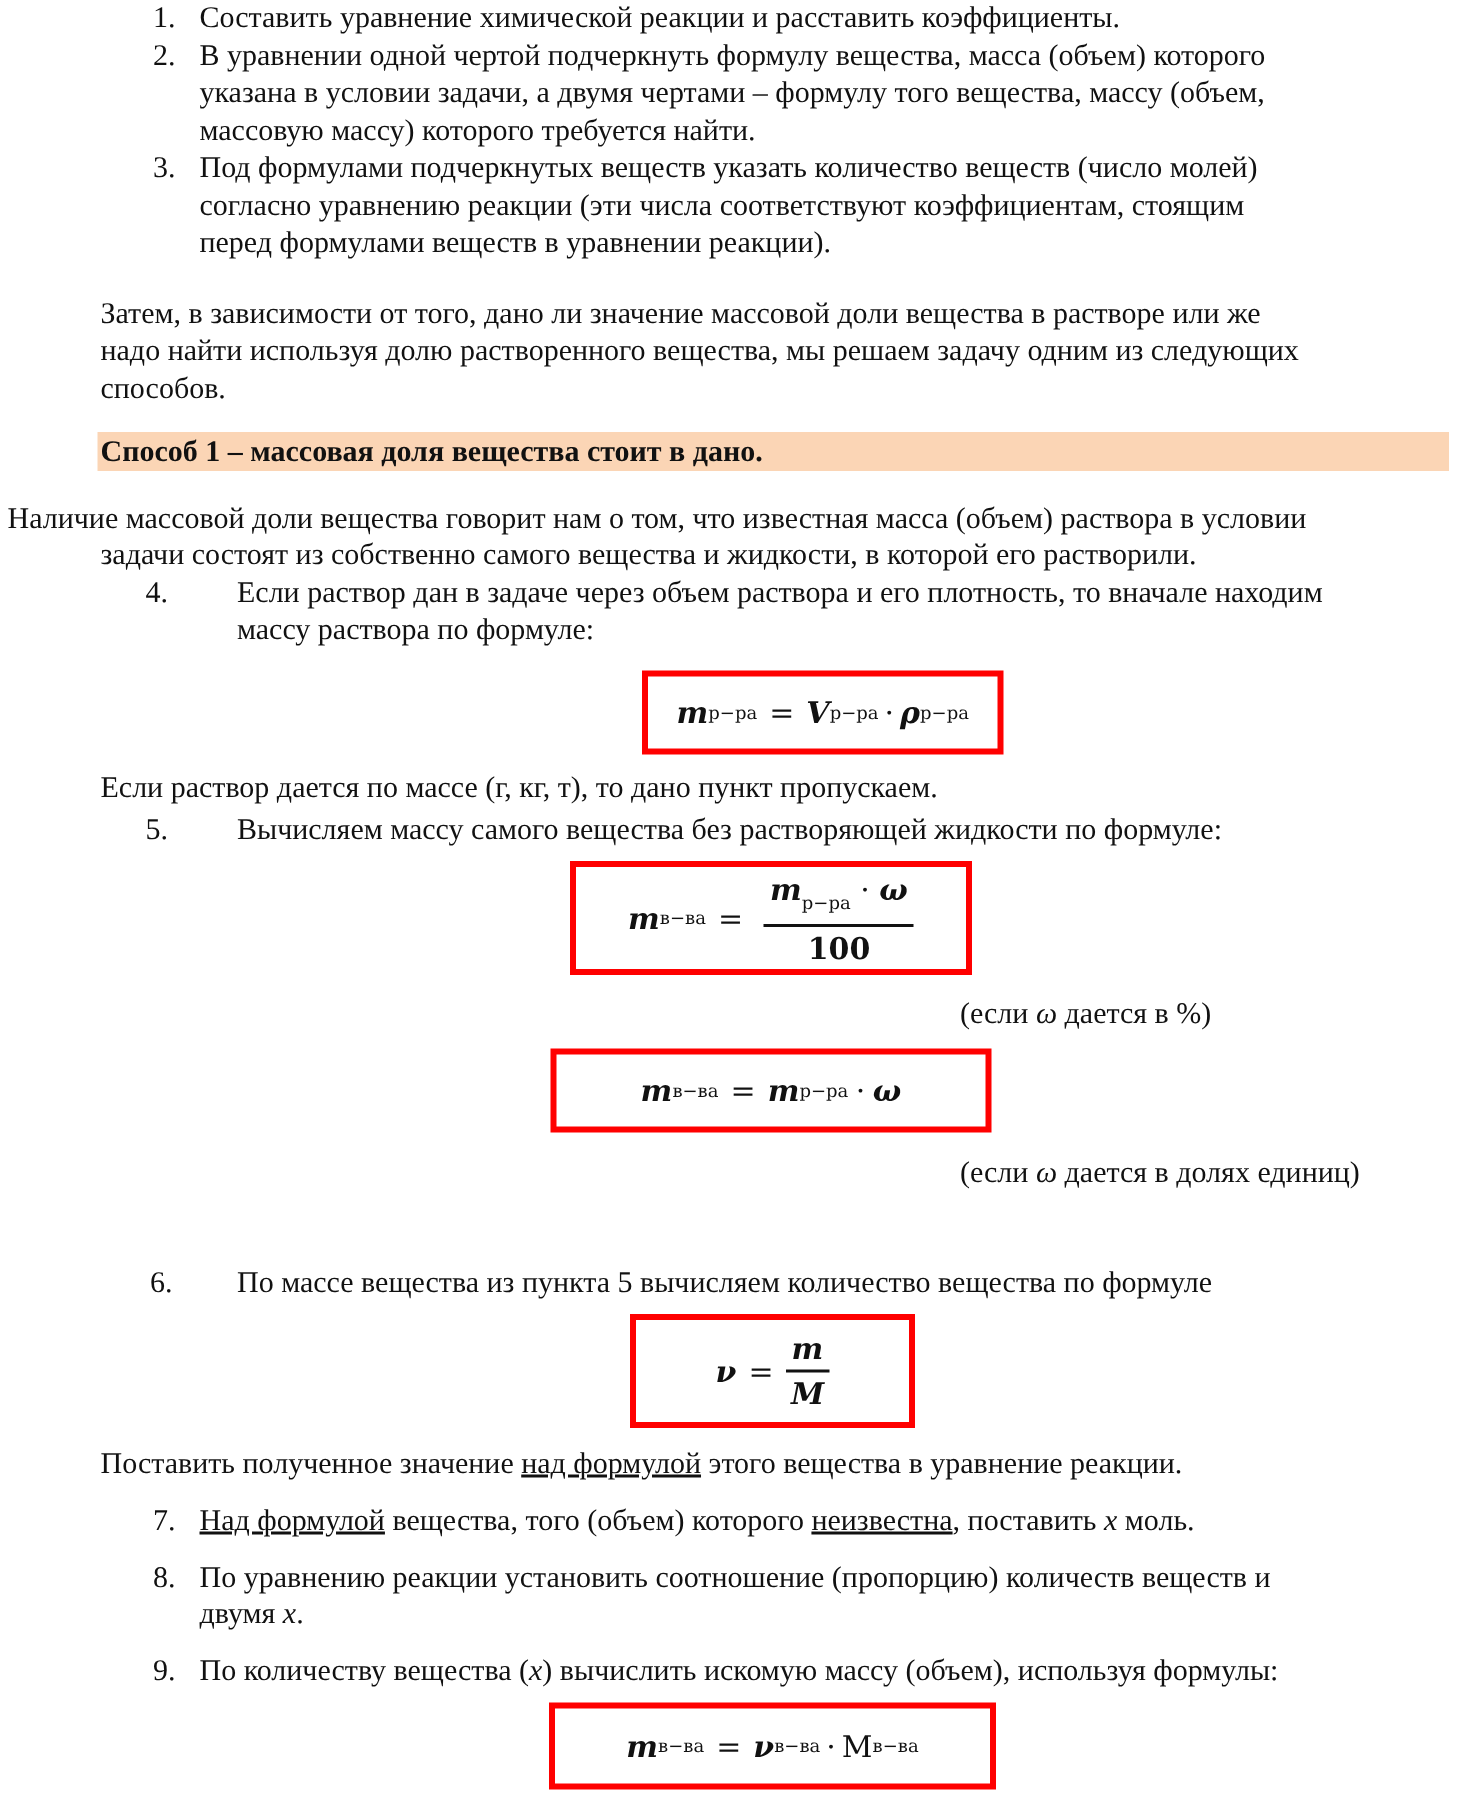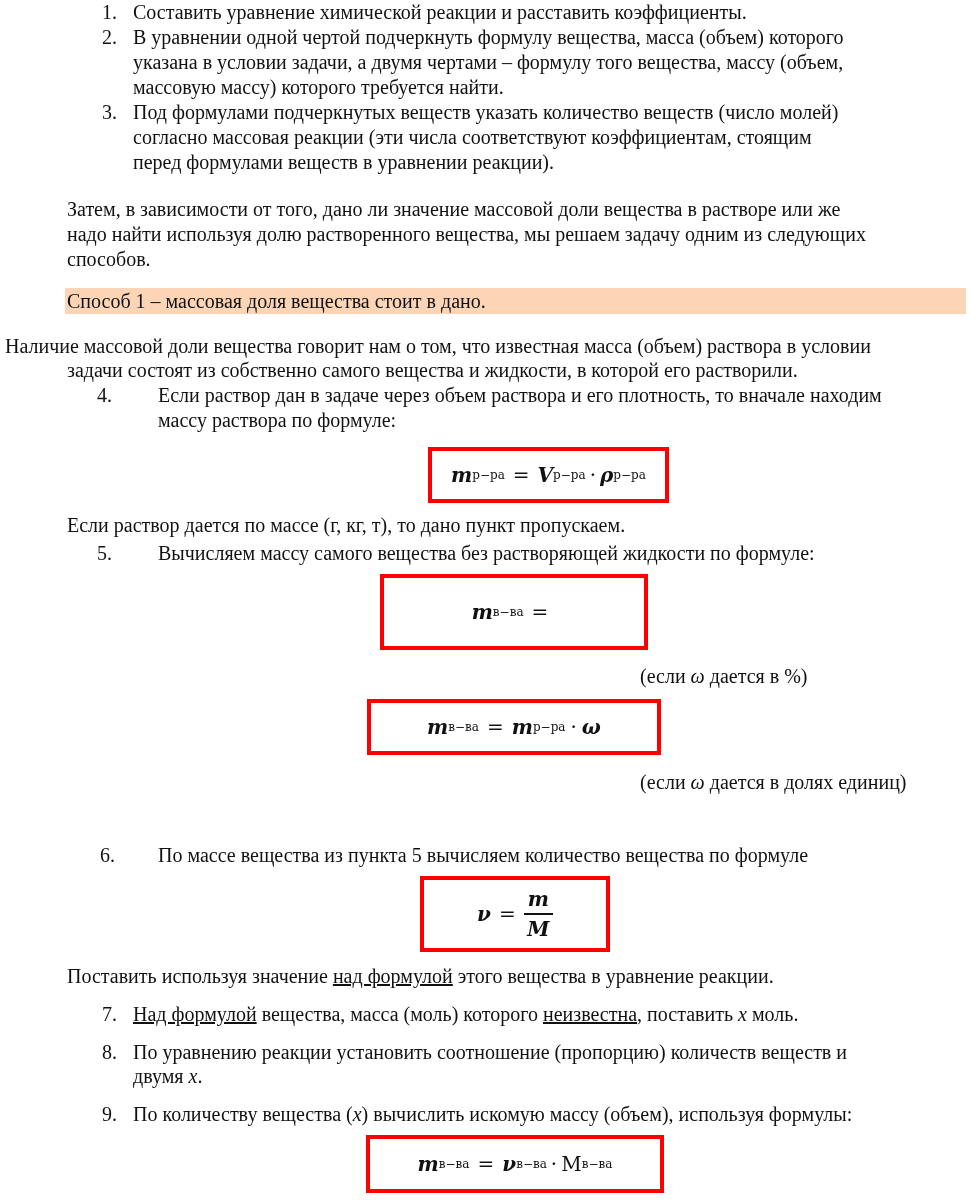--- a/index.html
+++ b/index.html
@@ -6,21 +6,21 @@
   body {
     width: 976px; height: 1200px; position: relative; overflow: hidden;
     font-family: "Liberation Serif", serif; font-size: 20px; color: #111111;
   }
   .abs { position: absolute; white-space: nowrap; }
   .line { line-height: 24px; }
   .hl-bar {
     position: absolute; left: 65px; top: 288px; width: 901px; height: 26px;
     background: #fbd5b5;
   }
-  .hl-text { font-weight: normal; text-align: right; }
+  .hl-text { font-weight: bold; text-align: right; }
   .box {
     position: absolute; border: 4px solid #ff0000; box-sizing: border-box;
     display: flex; align-items: center; justify-content: center;
     font-family: "DejaVu Serif", serif; font-size: 20px;
   }
   .m { font-style: italic; font-weight: bold; font-family: "DejaVu Serif", serif; }
   .sub { font-size: 12px; font-family: "DejaVu Serif", serif; font-style: normal; font-weight: normal; vertical-align: -6px; }
   .op { margin: 0 8px; }
   .frac { display: inline-flex; flex-direction: column; align-items: center; vertical-align: middle; margin-left: 6px; }
   .frac .top { padding: 0 4px 2px 4px; border-bottom: 2px solid #111; line-height: 24px; }
@@ -37,21 +37,21 @@
 </div>
 <div>
   <span class="abs line" style="left:102px;top:25px">2.</span>
   <span class="abs line" style="left:133px;top:25px">В уравнении одной чертой подчеркнуть формулу вещества, масса (объем) которого</span>
   <span class="abs line" style="left:133px;top:50px">указана в условии задачи, а двумя чертами – формулу того вещества, массу (объем,</span>
   <span class="abs line" style="left:133px;top:75px">массовую массу) которого требуется найти.</span>
 </div>
 <div>
   <span class="abs line" style="left:102px;top:100px">3.</span>
   <span class="abs line" style="left:133px;top:100px">Под формулами подчеркнутых веществ указать количество веществ (число молей)</span>
-  <span class="abs line" style="left:133px;top:125px">согласно массовая реакции (эти числа соответствуют коэффициентам, стоящим</span>
+  <span class="abs line" style="left:133px;top:125px">согласно уравнению реакции (эти числа соответствуют коэффициентам, стоящим</span>
   <span class="abs line" style="left:133px;top:150px">перед формулами веществ в уравнении реакции).</span>
 </div>
 
 <div>
   <span class="abs line" style="left:67px;top:197px">Затем, в зависимости от того, дано ли значение массовой доли вещества в растворе или же</span>
   <span class="abs line" style="left:67px;top:222px">надо найти используя долю растворенного вещества, мы решаем задачу одним из следующих</span>
   <span class="abs line" style="left:67px;top:247px">способов.</span>
 </div>
 
 <div class="hl-bar"></div>
@@ -83,20 +83,24 @@
 
 <div>
   <span class="abs line" style="left:97px;top:541px">5.</span>
   <span class="abs line" style="left:158px;top:541px">Вычисляем массу самого вещества без растворяющей жидкости по формуле:</span>
 </div>
 
 <div class="box" style="left:380px;top:574px;width:268px;height:76px;">
   <span class="m">m</span>
     <span class="sub">в−ва</span>
   <span class="op">=</span>
+  <span class="frac">
+    <span class="top"><span class="m">m</span><span class="sub">р−ра</span> <span>·</span> <span class="m">ω</span></span>
+    <span class="bot">100</span>
+  </span>
 </div>
 
 <span class="abs line" style="left:640px;top:664px"><span>(если </span><i>ω</i><span> дается в %)</span></span>
 
 <div class="box" style="left:367px;top:699px;width:294px;height:56px;">
   <span class="m">m</span>
     <span class="sub">в−ва</span>
   <span class="op">=</span>
   <span class="m">m</span>
     <span class="sub">р−ра</span>
@@ -113,25 +117,25 @@
 
 <div class="box" style="left:420px;top:876px;width:190px;height:76px;">
   <span class="m">ν</span>
   <span class="op">=</span>
   <span class="frac" style="margin-left:0">
     <span class="top m">m</span>
     <span class="bot m">M</span>
   </span>
 </div>
 
-<span class="abs line" style="left:67px;top:964px"><span>Поставить используя значение </span><u>над формулой</u><span> этого вещества в уравнение реакции.</span></span>
+<span class="abs line" style="left:67px;top:964px"><span>Поставить полученное значение </span><u>над формулой</u><span> этого вещества в уравнение реакции.</span></span>
 
 <div>
   <span class="abs line" style="left:102px;top:1002px">7.</span>
-  <span class="abs line" style="left:133px;top:1002px"><u>Над формулой</u><span> вещества, масса (моль) которого </span><u>неизвестна</u><span>, поставить </span><i class="x">x</i><span> моль.</span></span>
+  <span class="abs line" style="left:133px;top:1002px"><u>Над формулой</u><span> вещества, того (объем) которого </span><u>неизвестна</u><span>, поставить </span><i class="x">x</i><span> моль.</span></span>
 </div>
 
 <div>
   <span class="abs line" style="left:102px;top:1040px">8.</span>
   <span class="abs line" style="left:133px;top:1040px">По уравнению реакции установить соотношение (пропорцию) количеств веществ и</span>
   <span class="abs line" style="left:133px;top:1064px"><span>двумя </span><i class="x">x</i><span>.</span></span>
 </div>
 
 <div>
   <span class="abs line" style="left:102px;top:1102px">9.</span>

